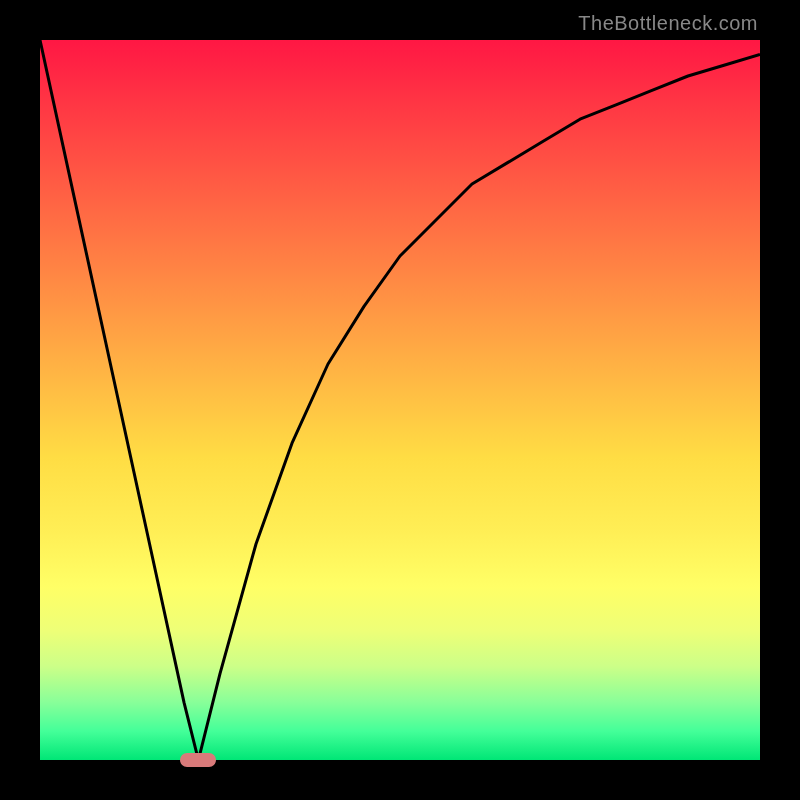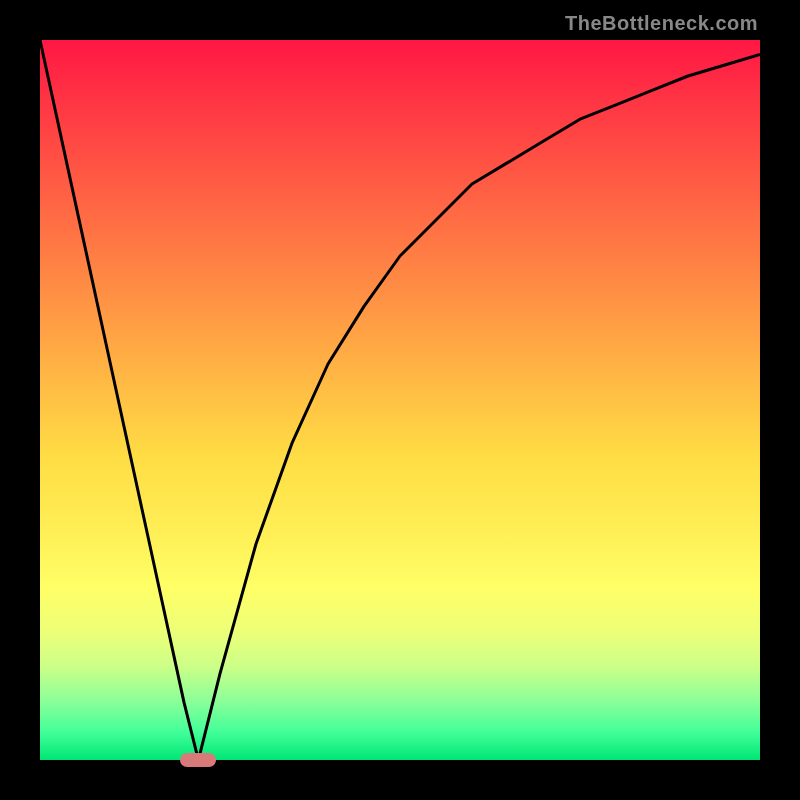--- a/index.html
+++ b/index.html
@@ -43,21 +43,21 @@
       left: 40px;
       width: 720px;
       height: 720px;
     }
     .watermark {
       position: absolute;
       top: 12px;
       right: 42px;
       font-family: Arial, sans-serif;
       font-size: 20px;
-      font-weight: bold;
+      font-weight: normal;
       color: #888;
       letter-spacing: 0.5px;
     }
     .marker {
       position: absolute;
       width: 36px;
       height: 14px;
       background: #d87a7a;
       border-radius: 7px;
     }

